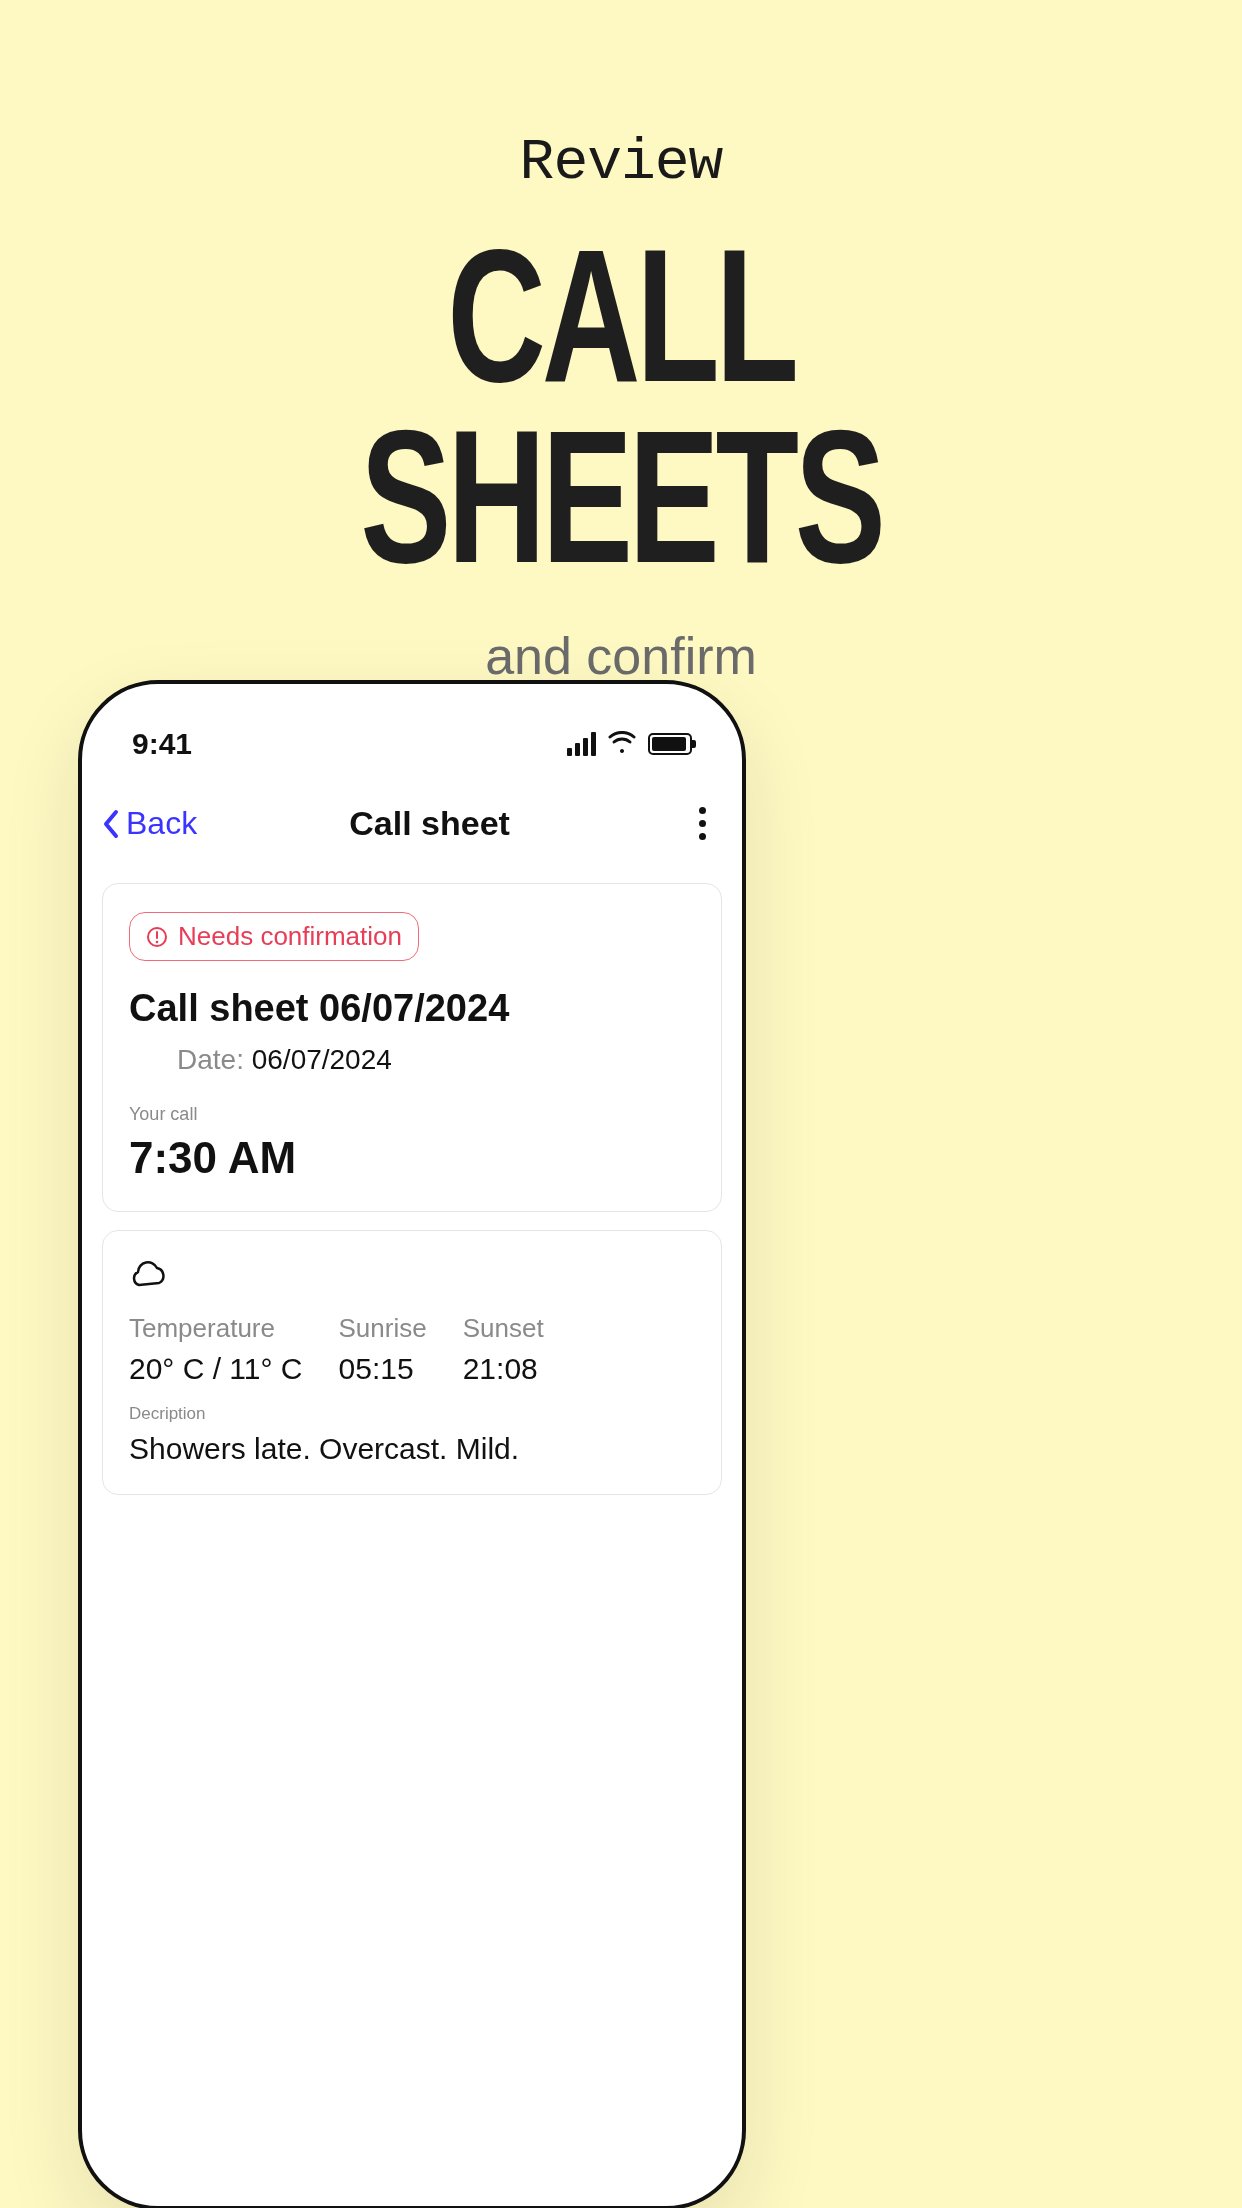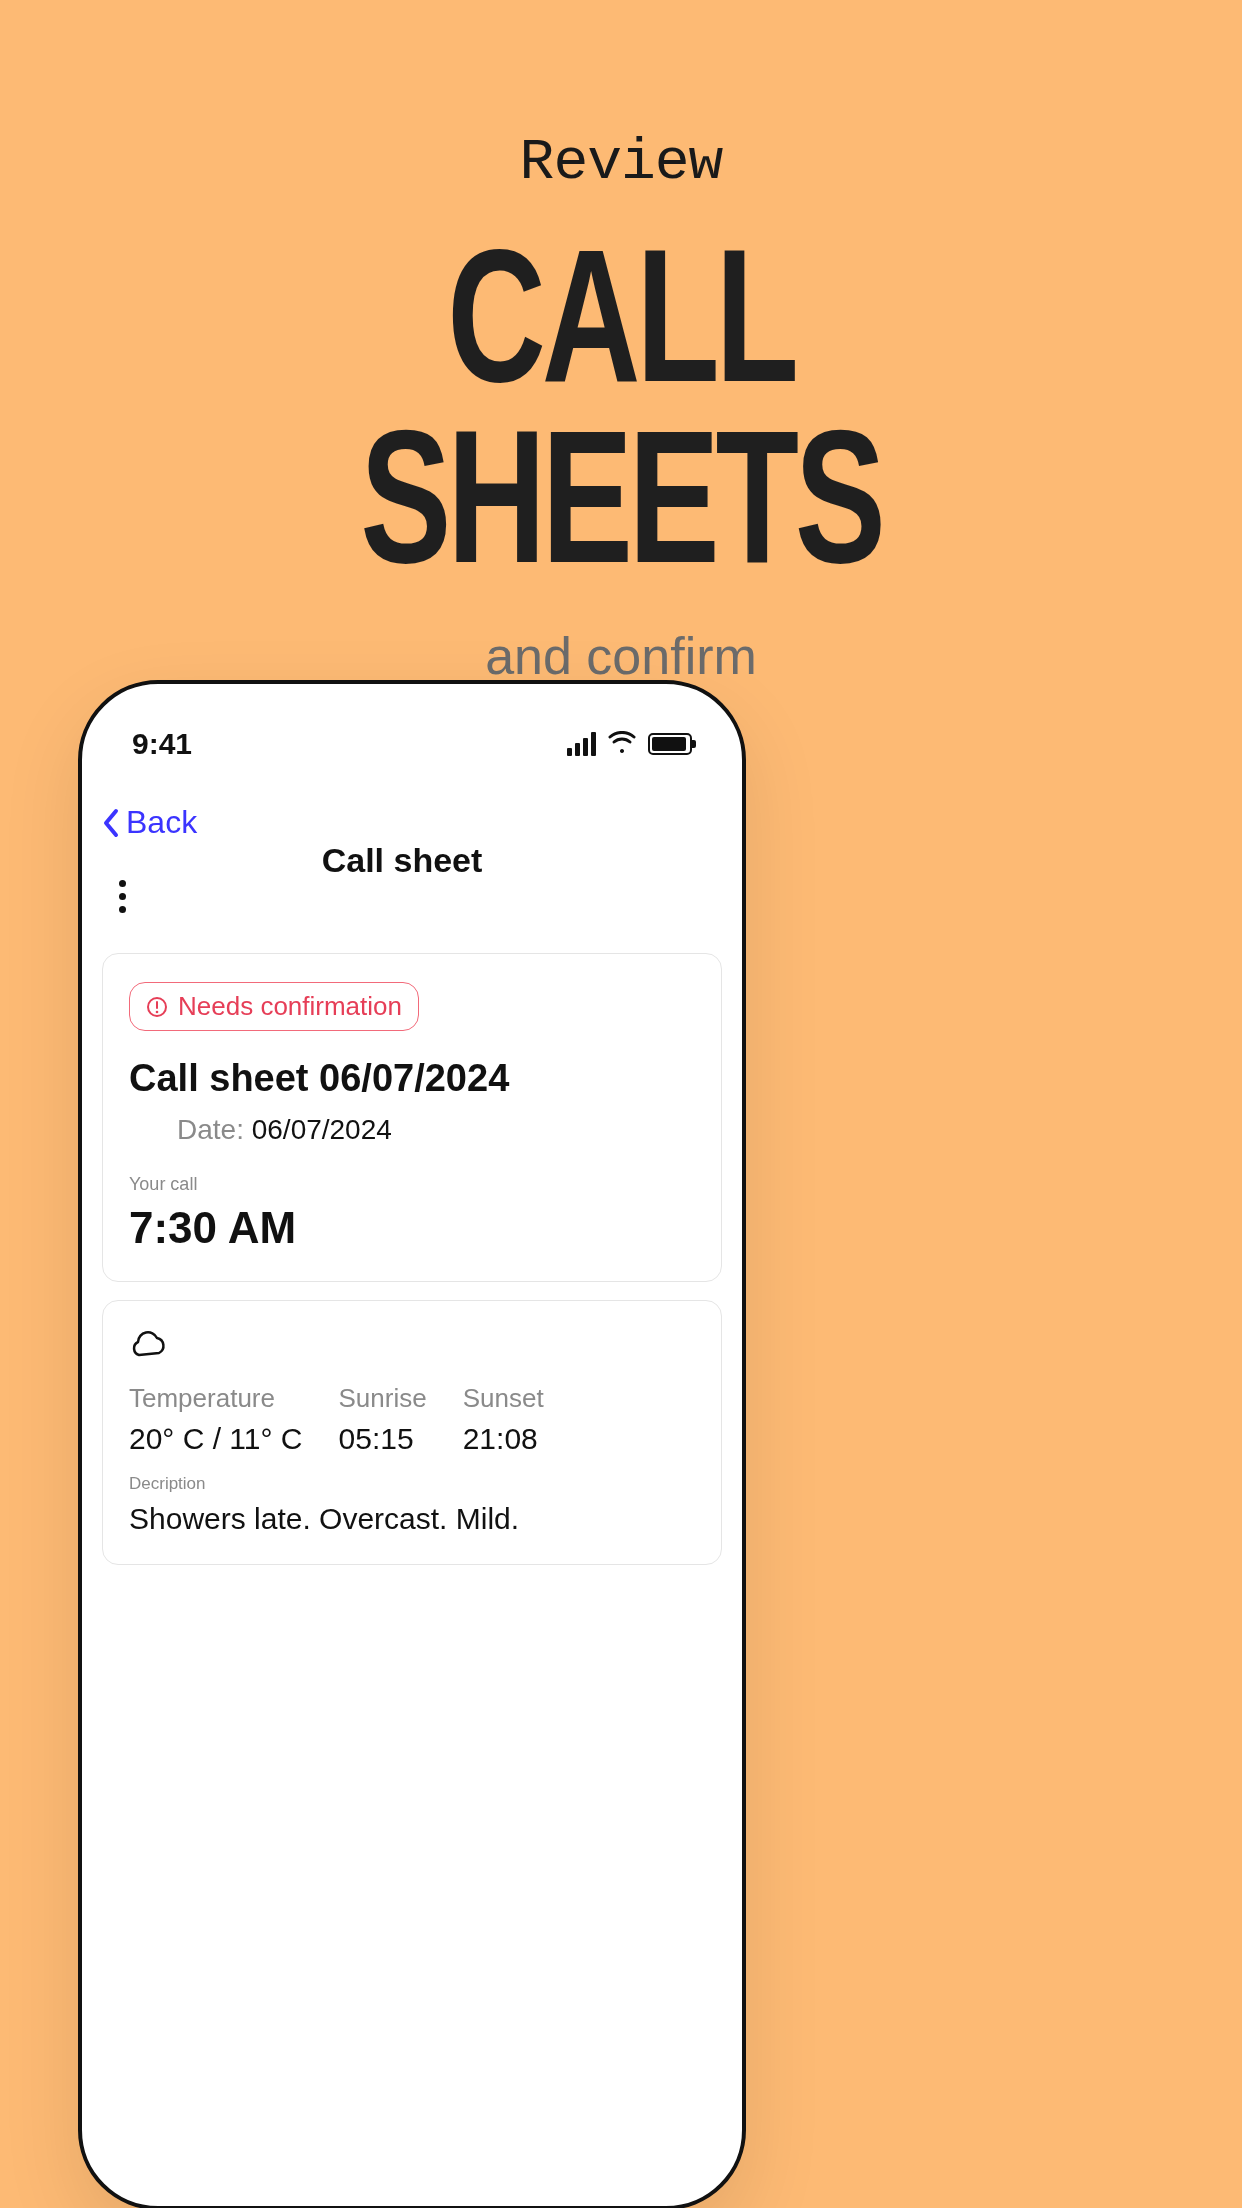--- a/index.html
+++ b/index.html
@@ -9,21 +9,21 @@
     background: #ffffff;
     font-family: -apple-system, BlinkMacSystemFont, "Helvetica Neue", Arial, sans-serif;
     overflow: hidden;
     color: #111;
   }
 
   .root {
     width: 1242px;
     height: 2208px;
     position: relative;
-    background: #fdba74;
+    background: #fef9c3;
   }
 
   
   .promo {
     position: absolute;
     top: 130px;
     left: 0;
     width: 100%;
     text-align: center;
   }
@@ -120,23 +120,23 @@
     position:absolute;
     left:2px;top:2px;bottom:2px;
     width:34px;
     background:#111;
     border-radius:2px;
   }
 
   
   .navbar {
     display: flex;
+    align-items: center;
     justify-content: space-between;
     padding: 30px 20px;
-    flex-direction: column;
   }
   .back-btn {
     display: flex;
     align-items: center;
     gap: 6px;
     color: #3b34ff;
     font-size: 32px;
   }
   .nav-title {
     font-size: 34px;

